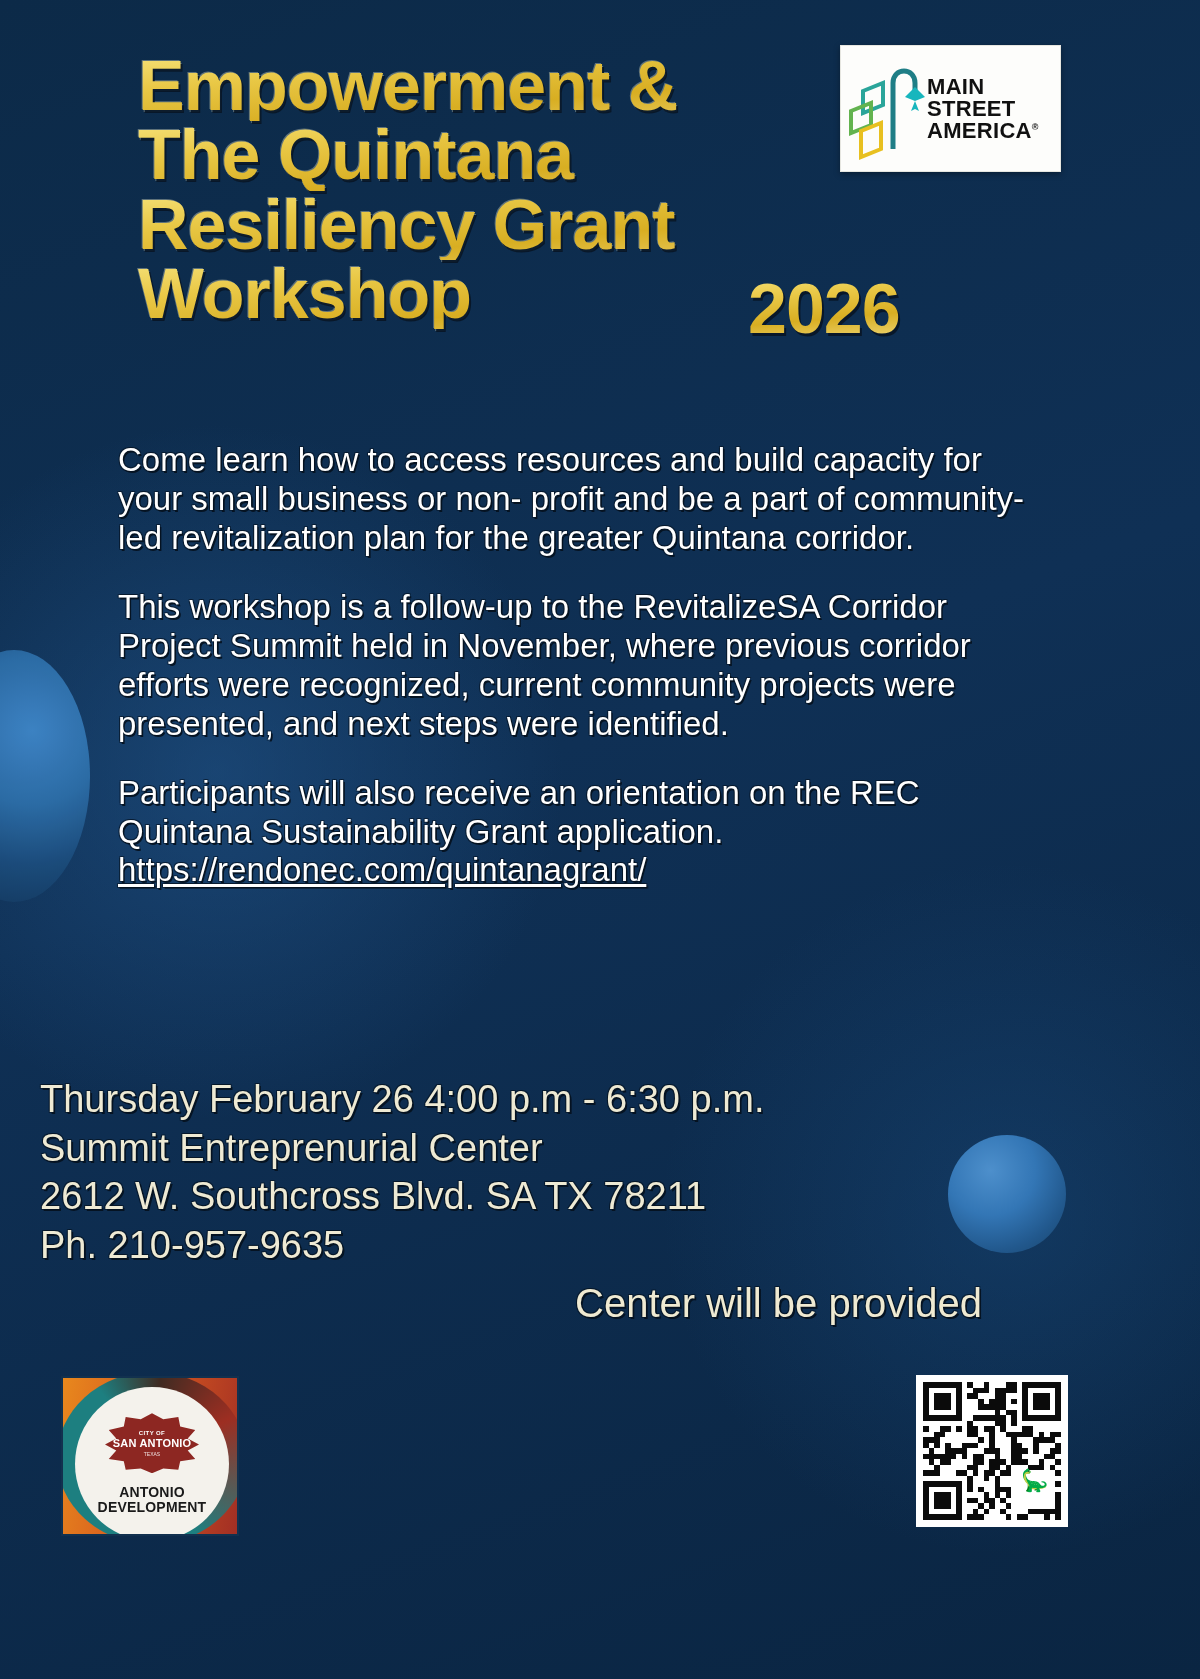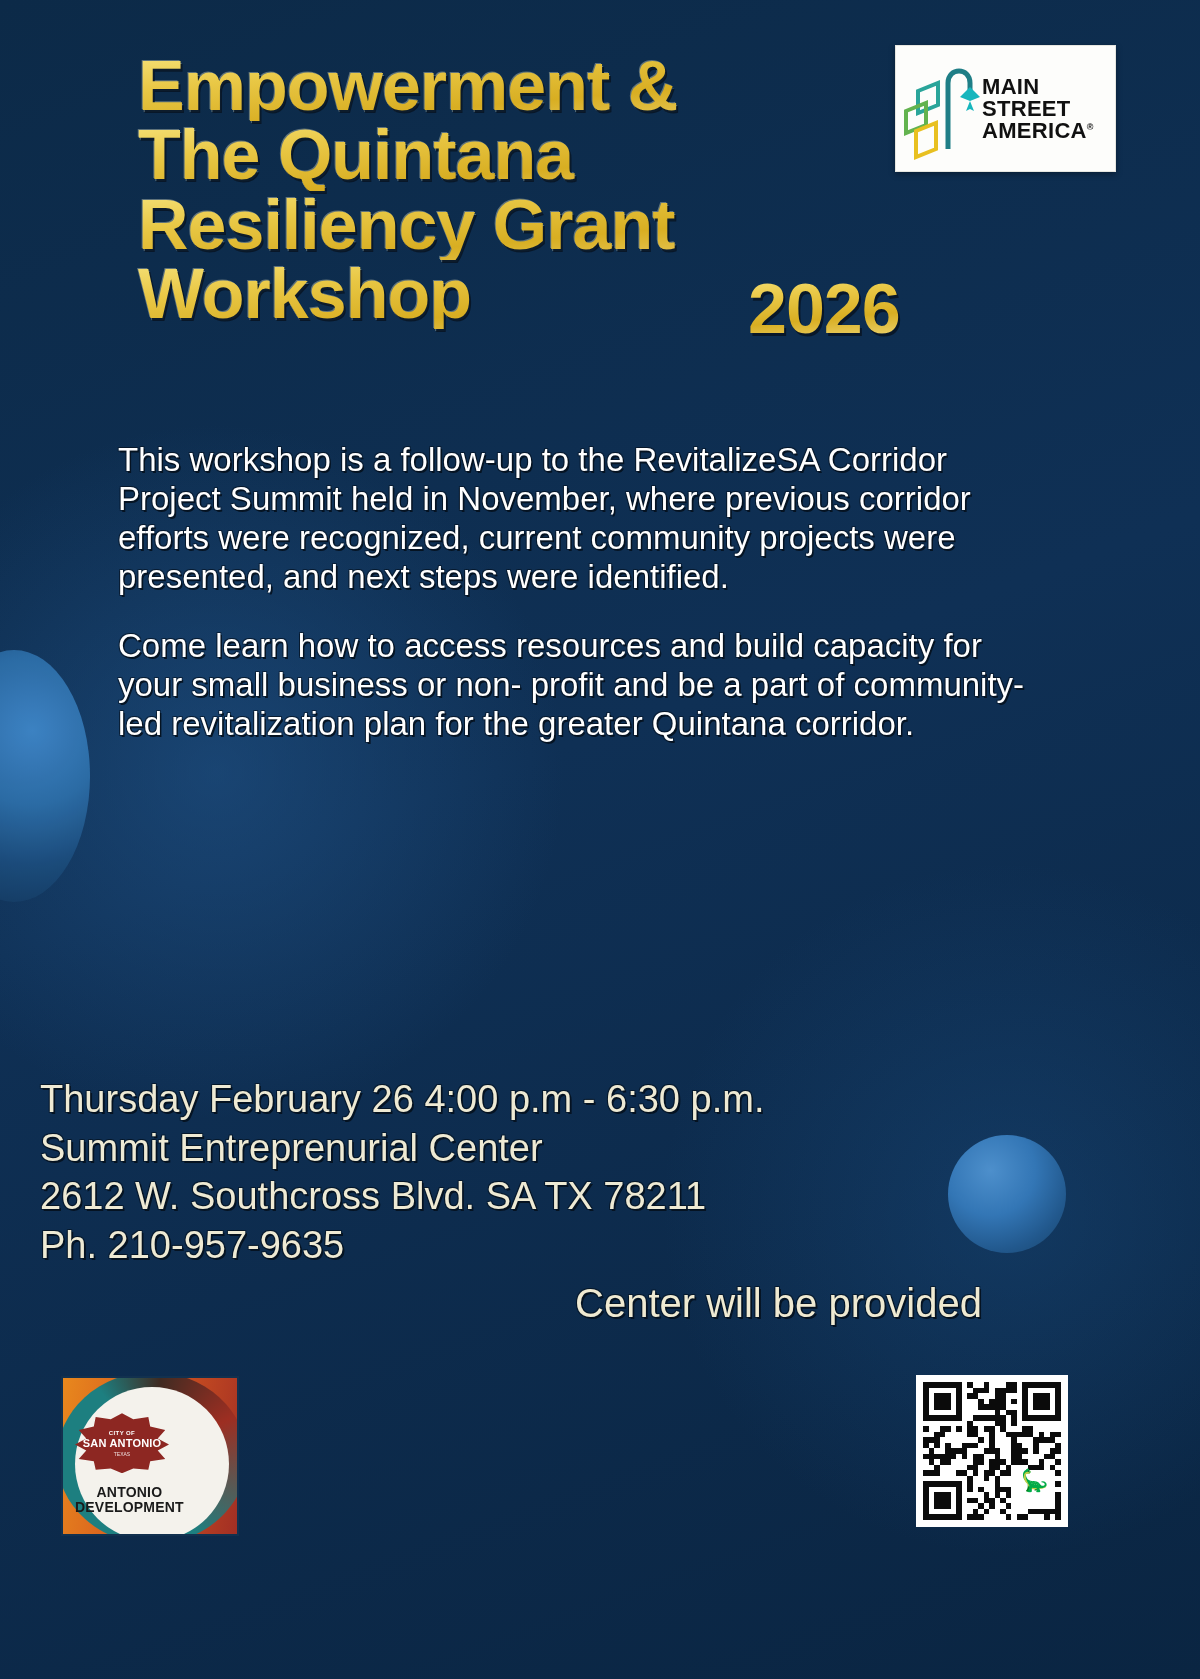--- a/index.html
+++ b/index.html
@@ -53,21 +53,21 @@
   .title-year {
     position:absolute; left:610px; top:14px;
     font-size:70px; font-weight:700; letter-spacing:-1px; line-height:1;
     background:linear-gradient(175deg,#f6e27a 0%,#e9c846 30%,#d8ae22 62%,#f2dd83 100%);
     -webkit-background-clip:text; background-clip:text; -webkit-text-fill-color:transparent;
     filter:drop-shadow(2px 3px 0 rgba(8,22,38,.92));
   }
 
   
   .msa-logo {
-    position:absolute; left:895px; top:45px; width:221px; height:127px;
+    position:absolute; left:840px; top:45px; width:221px; height:127px;
     background:#fdfdfb; border:1px solid #e6e6e0;
     box-shadow:0 2px 6px rgba(0,0,0,.35);
     display:flex; align-items:center;
   }
   .msa-mark { width:86px; height:112px; flex:none; }
   .msa-words { font-weight:800; line-height:1.0; color:#111; }
   .msa-words .w1 { font-size:22px; letter-spacing:.3px; }
   .msa-words .w2 { font-size:22px; letter-spacing:.3px; }
   .msa-words .w2 sup { font-size:9px; vertical-align:super; }
 
@@ -118,21 +118,21 @@
   }
   .coSA-ring {
     position:absolute; left:-6px; top:-6px; width:190px; height:172px;
     border-radius:50%;
     background:conic-gradient(from 200deg,#1d7f80 0%,#1d7f80 34%,#3f2b22 46%,#9d2e22 62%,#1d7f80 86%,#1d7f80 100%);
   }
   .coSA-inner {
     position:absolute; left:12px; top:9px; width:154px; height:154px;
     border-radius:50%;
     background:#f4f2ec;
-    display:flex; flex-direction:column; align-items:flex-start; justify-content:center;gap:8px;
+    display:flex; flex-direction:column; align-items:center; justify-content:center;gap:8px;
   }
   .coSA-seal {
     width:94px; height:60px;
     background:#8d2722;
     clip-path:polygon(50% 0%, 62% 10%, 78% 6%, 80% 22%, 96% 28%, 88% 42%, 100% 52%,
                       88% 62%, 96% 76%, 80% 80%, 78% 94%, 62% 92%, 50% 100%,
                       38% 92%, 22% 94%, 20% 80%, 4% 76%, 12% 62%, 0% 52%,
                       12% 42%, 4% 28%, 20% 22%, 22% 6%, 38% 10%);
     display:flex; flex-direction:column; align-items:center; justify-content:center;
     color:#fff; line-height:1;
@@ -194,22 +194,26 @@
       <path d="M10 58 L30 50 L30 72 L10 80 Z" fill="none" stroke="#63b34f" stroke-width="4"></path>
       <path d="M20 78 L40 70 L40 96 L20 104 Z" fill="none" stroke="#e8c020" stroke-width="4"></path>
     </svg>
     <div class="msa-words">
       <div class="w1">MAIN STREET</div>
       <div class="w2"><span>AMERICA</span><sup>®</sup></div>
     </div>
   </div>
 
   <div class="body-copy">
+    <p class="para">Come learn how to access resources and build capacity for your small business or non- profit and be a part of community-led revitalization plan for the greater Quintana corridor.</p>
     <p class="para">This workshop is a follow-up to the RevitalizeSA Corridor Project Summit held in November, where previous corridor efforts were recognized, current community projects were presented, and next steps were identified.</p>
-    <p class="para">Come learn how to access resources and build capacity for your small business or non- profit and be a part of community-led revitalization plan for the greater Quintana corridor.</p>
+    <p class="para">
+      <span>Participants will also receive an orientation on the REC Quintana Sustainability Grant application.</span><br>
+      <span class="url-line">https://rendonec.com/quintanagrant/</span>
+    </p>
   </div>
 
   <div class="details">
     <div class="detail-line">Thursday February 26 4:00 p.m - 6:30 p.m.</div>
     <div class="detail-line">Summit Entreprenurial Center</div>
     <div class="detail-line">2612 W. Southcross Blvd. SA TX 78211</div>
     <div class="detail-line">Ph. 210-957-9635</div>
   </div>
   <div class="dinner">Center will be provided</div>
 

